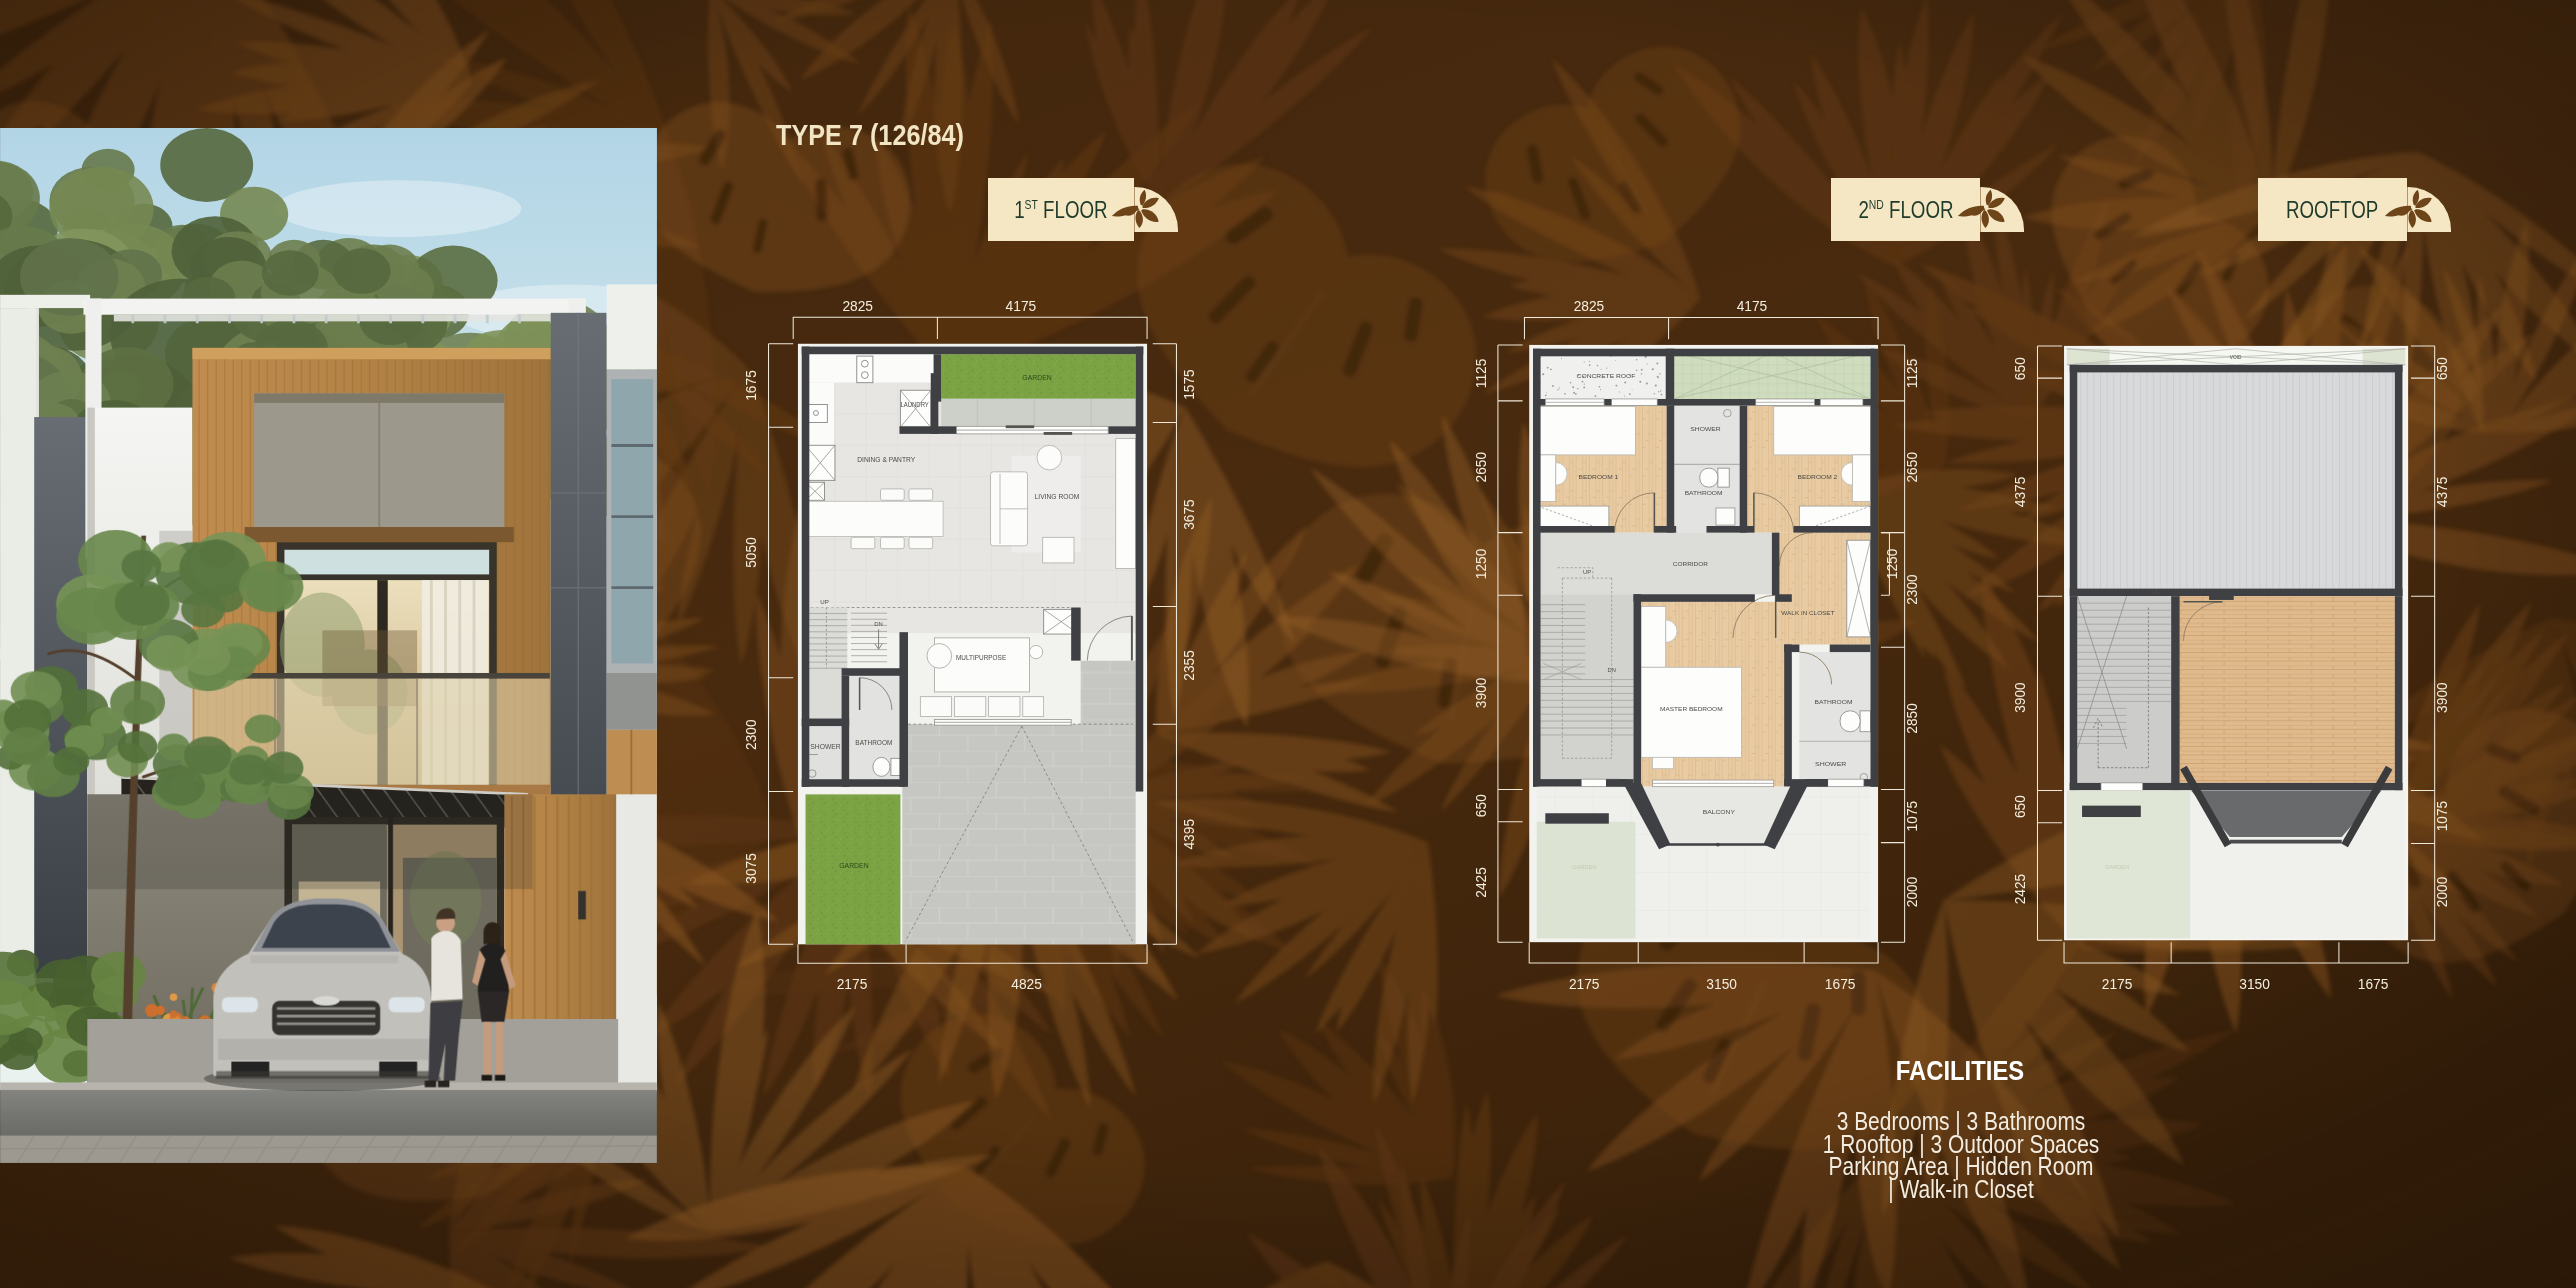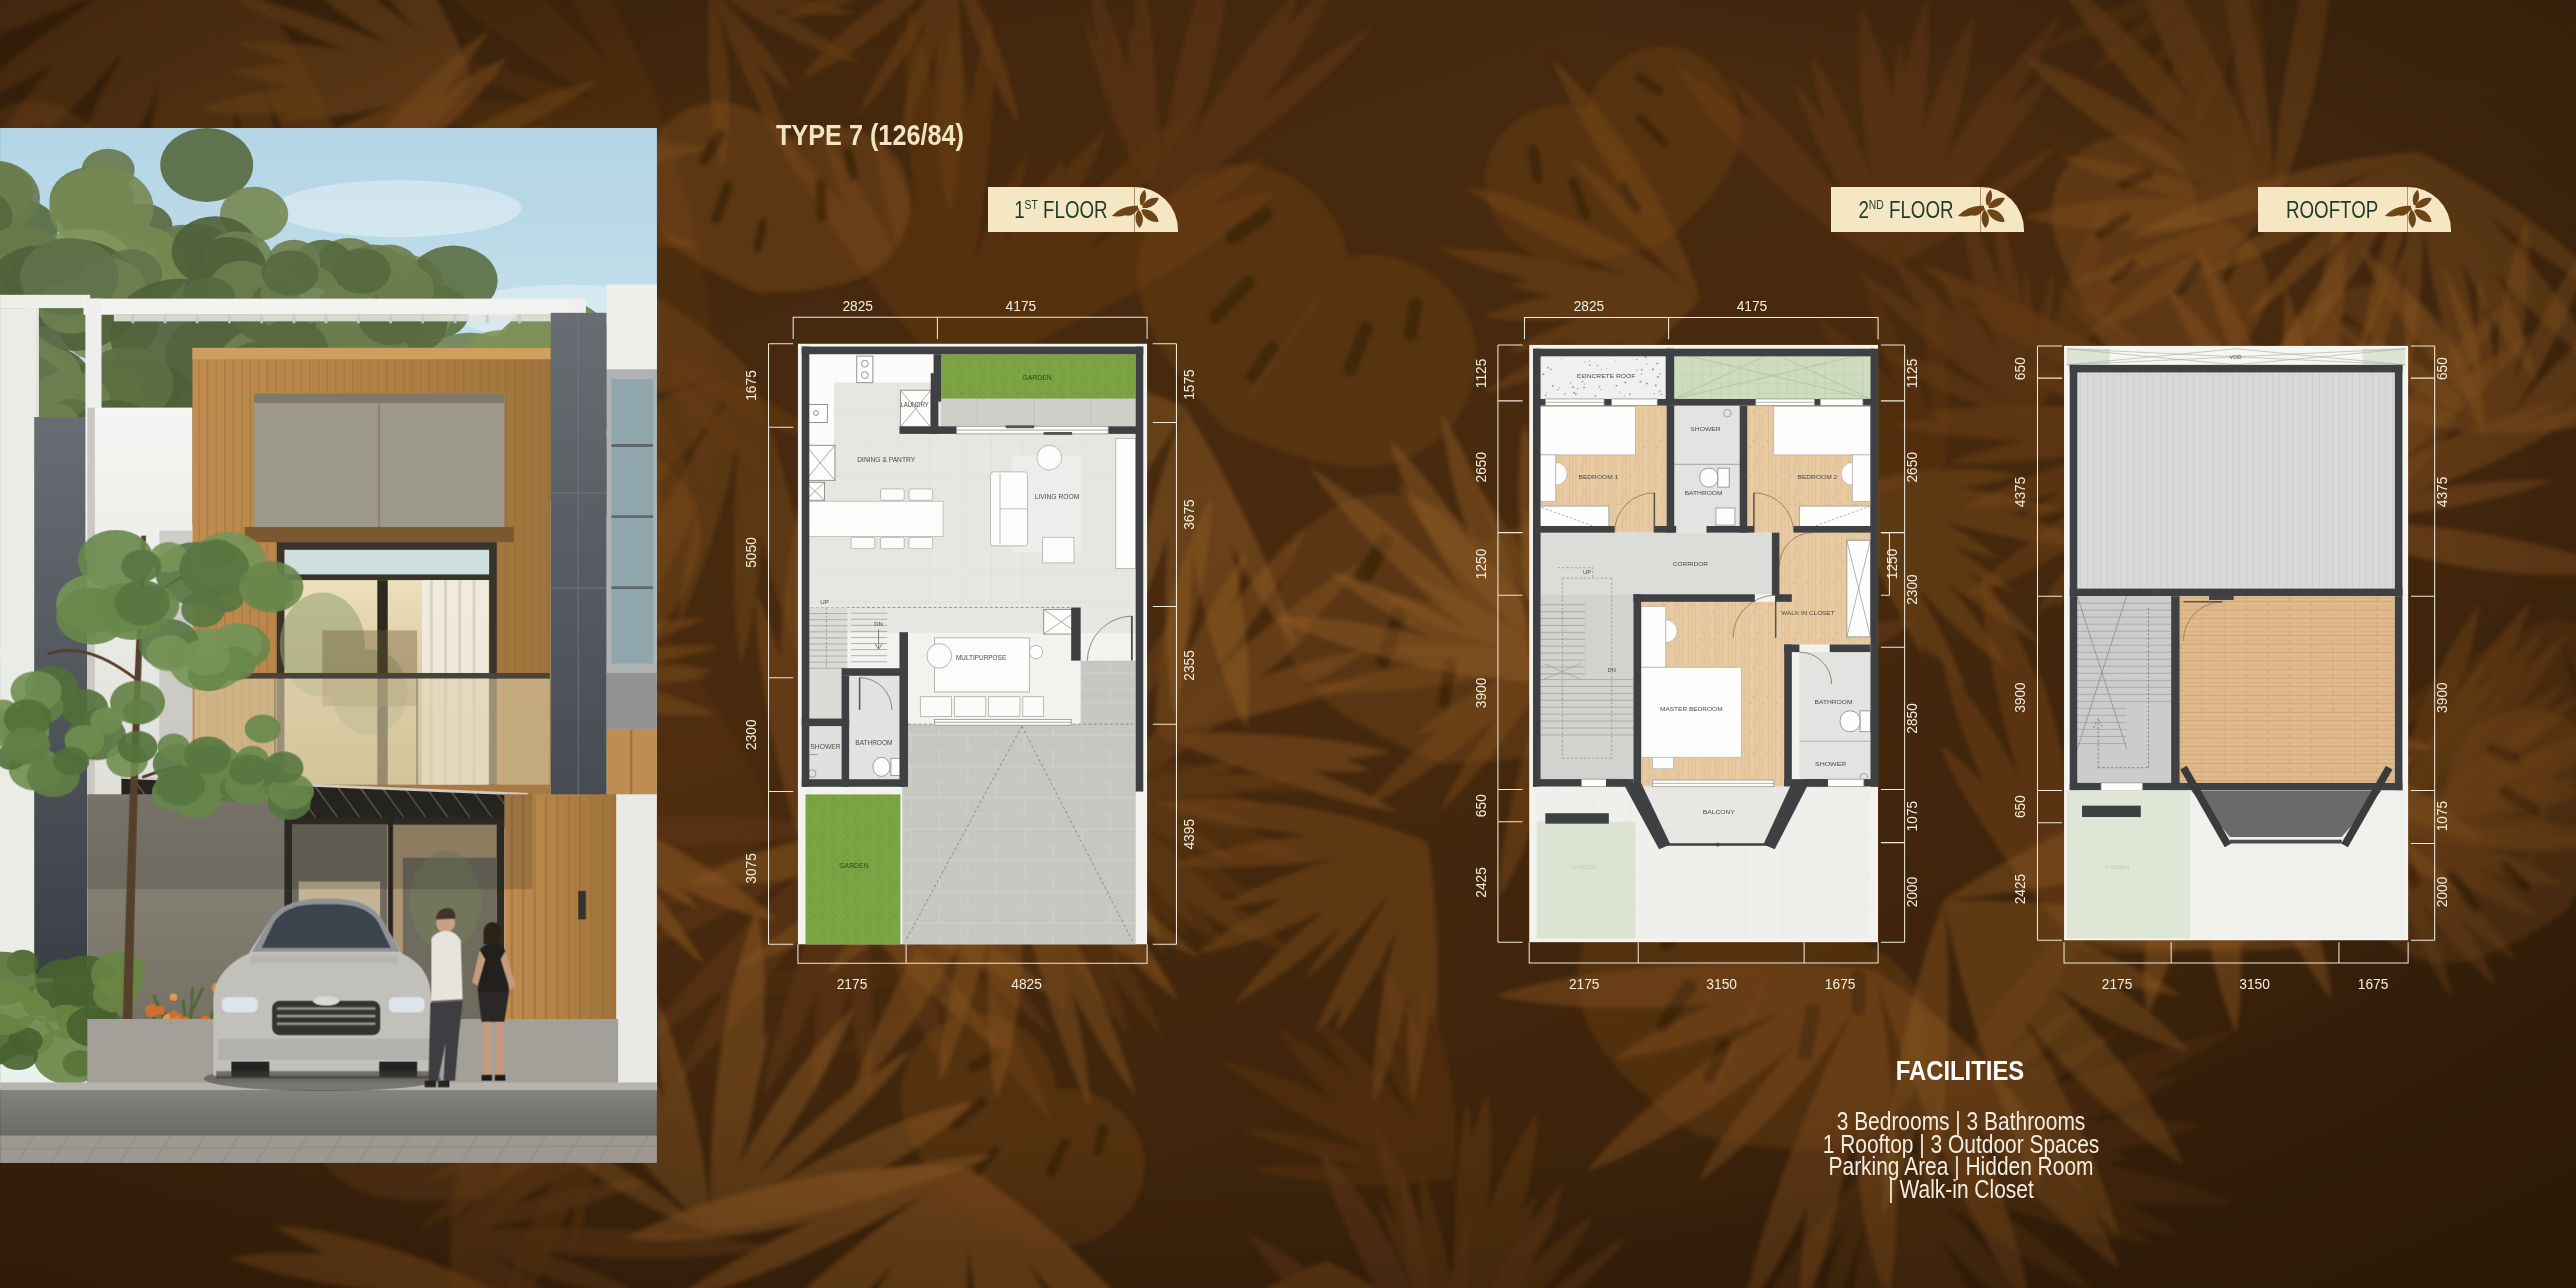--- a/index.html
+++ b/index.html
@@ -1,19 +1,19 @@
 <!DOCTYPE html>
 <html style="font-size:15px"><head>
 <meta charset="utf-8">
 <style>
 html,body{margin:0;padding:0;}
 body{width:2576px;height:1288px;position:relative;overflow:hidden;background:#4a2b10;font-family:"Liberation Sans",sans-serif;}
 .abs{position:absolute;}
 .banner{position:absolute;top:187px;height:45px;display:flex;align-items:center;}
-.banner .bar{background:#f5e7c4;height:45px;display:flex;align-items:center;justify-content:center;position:relative;}
+.banner .bar{background:#f5e7c4;height:63px;display:flex;align-items:center;justify-content:center;position:relative;}
 .banner .cap{background:#f5e7c4;height:45px;width:43px;border-top-right-radius:43px;position:relative;border-left:0.9px solid rgba(110,68,25,0.5);}
 .banner .txt{color:#1e3a2b;font-size:24px;letter-spacing:0px;white-space:nowrap;display:inline-block;transform:scaleX(0.78);}
 .banner sup{font-size:13.3px;vertical-align:super;}
 .dim{fill:#f4eedf;font-size:14.5px;font-family:"Liberation Sans",sans-serif;}
 .dimline{stroke:#efe9da;stroke-width:1.1;fill:none;}
 .lbl{fill:#4b4b47;font-family:"Liberation Sans",sans-serif;}
 </style>
 </head>
 <body>
 

